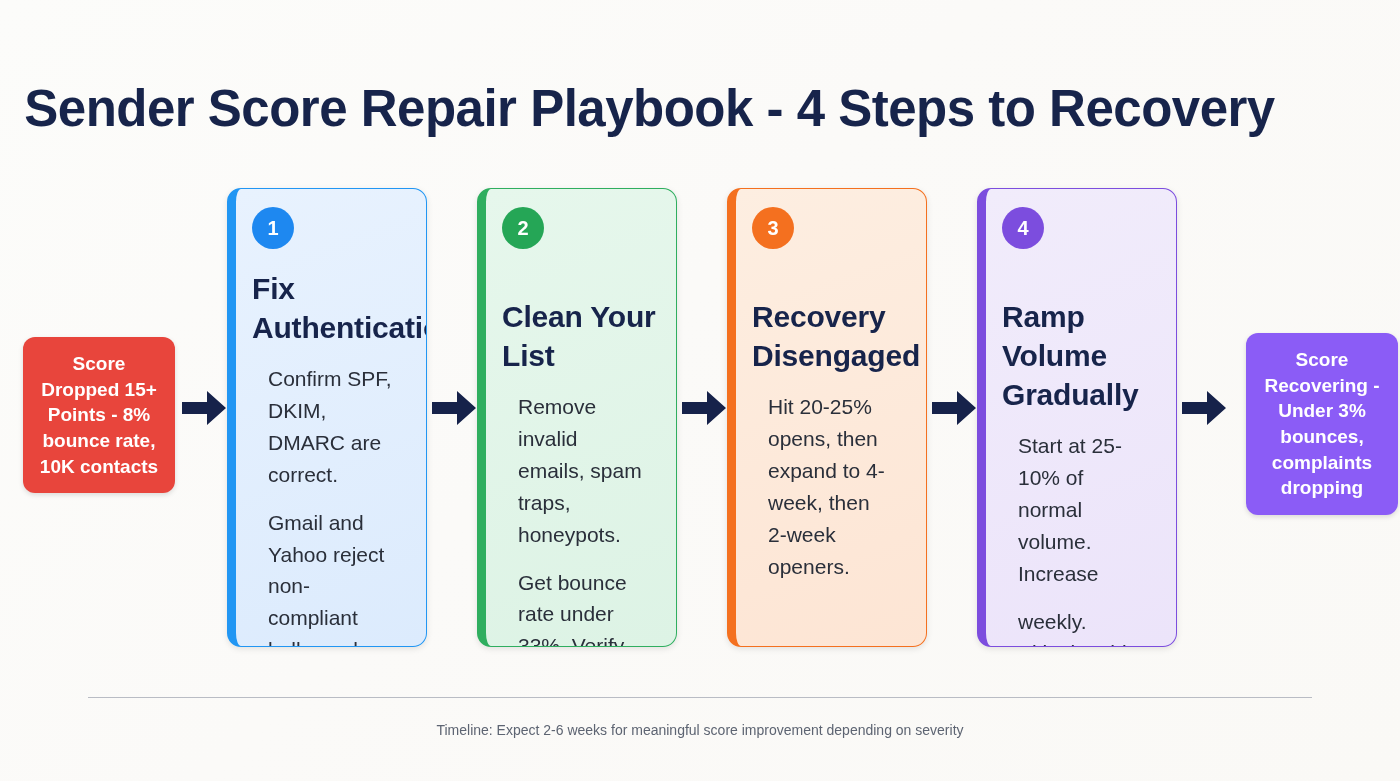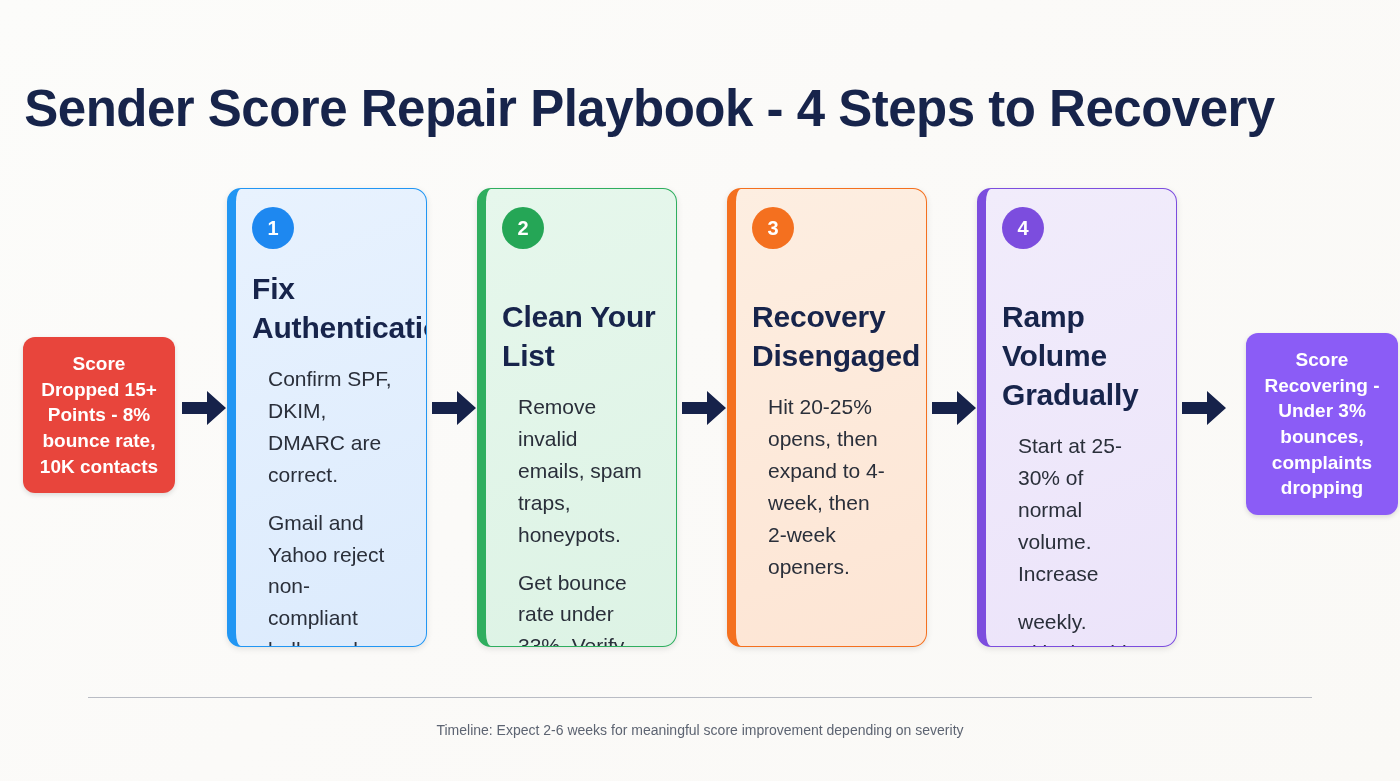--- a/index.html
+++ b/index.html
@@ -226,21 +226,21 @@
     <div class="arrow" style="left:932px;">
       <svg width="44" height="34" viewBox="0 0 44 34" aria-hidden="true">
         <path d="M0 11 H25 V0 L44 17 L25 34 V23 H0 Z" fill="#16224a"></path>
       </svg>
     </div>
 
     <div class="card c4">
       <div class="badge">4</div>
       <div class="card-title">Ramp Volume Gradually</div>
       <div class="card-body">
-        <p>Start at 25-30% of normal volume. Increase</p>
+        <p>Start at 25-10% of normal volume. Increase</p>
         <p>weekly. Skipping this undoes all cleanup work.</p>
       </div>
     </div>
 
     <div class="arrow" style="left:1182px;">
       <svg width="44" height="34" viewBox="0 0 44 34" aria-hidden="true">
         <path d="M0 11 H25 V0 L44 17 L25 34 V23 H0 Z" fill="#16224a"></path>
       </svg>
     </div>
 

